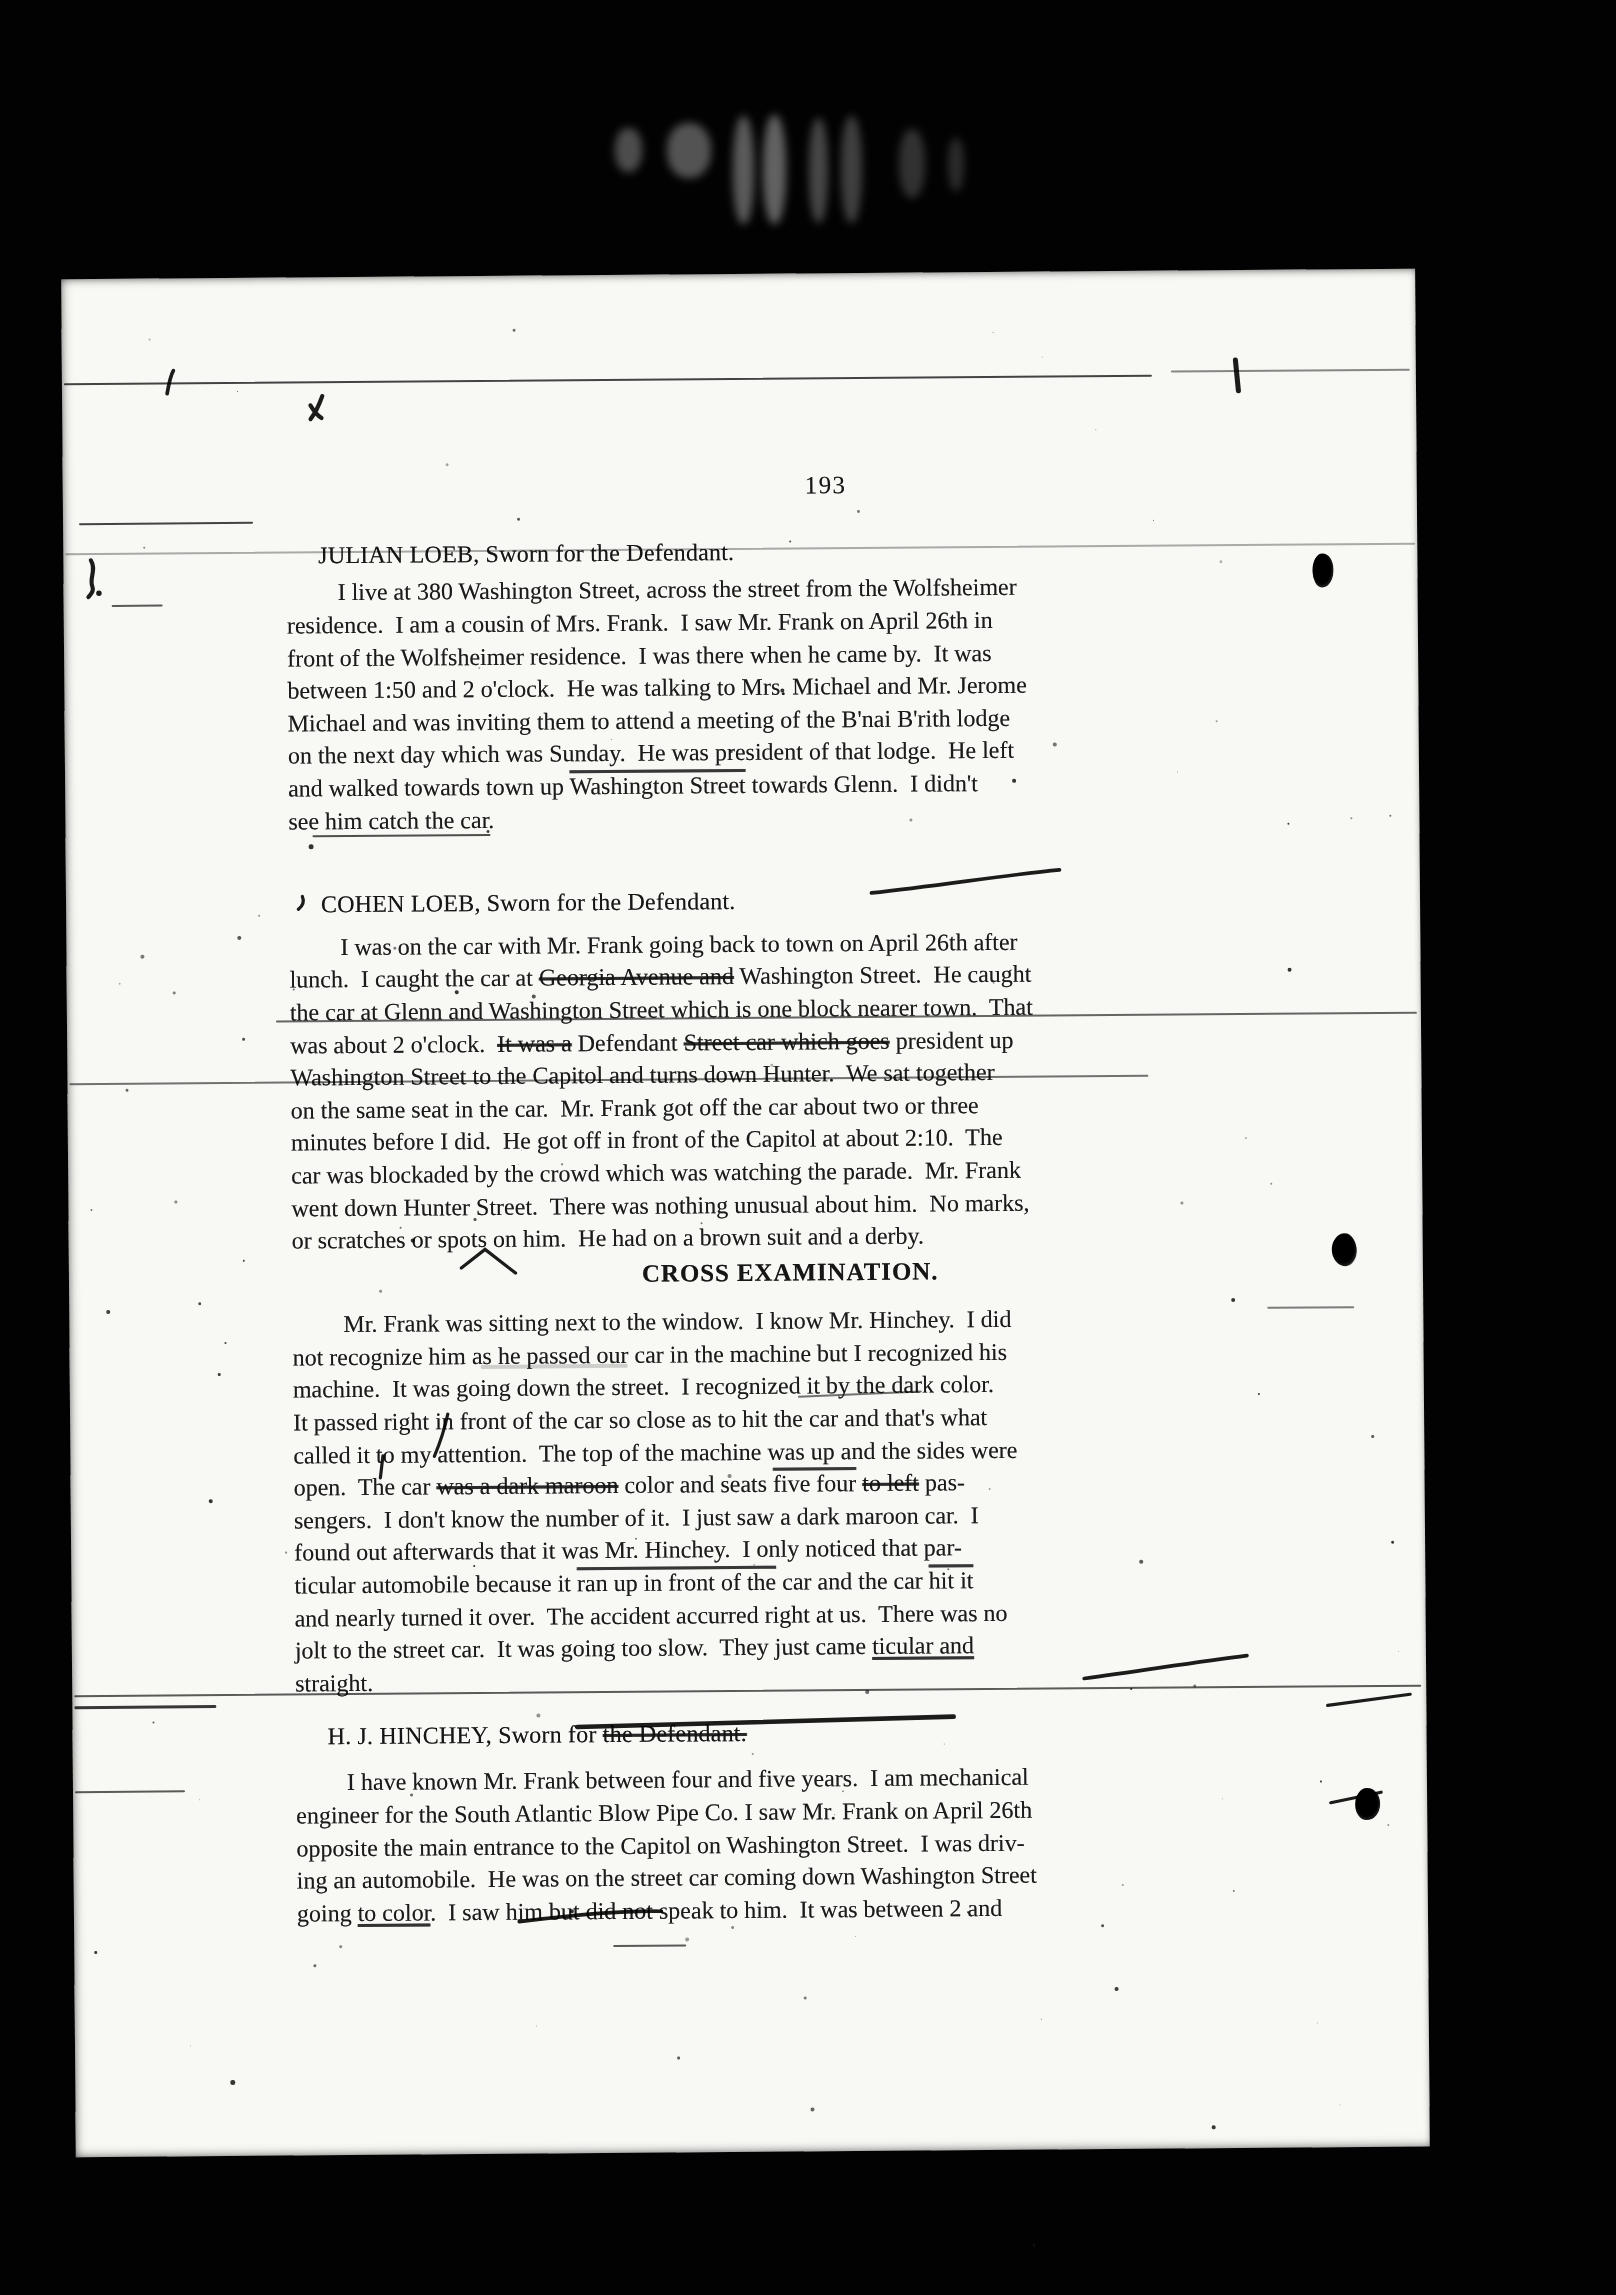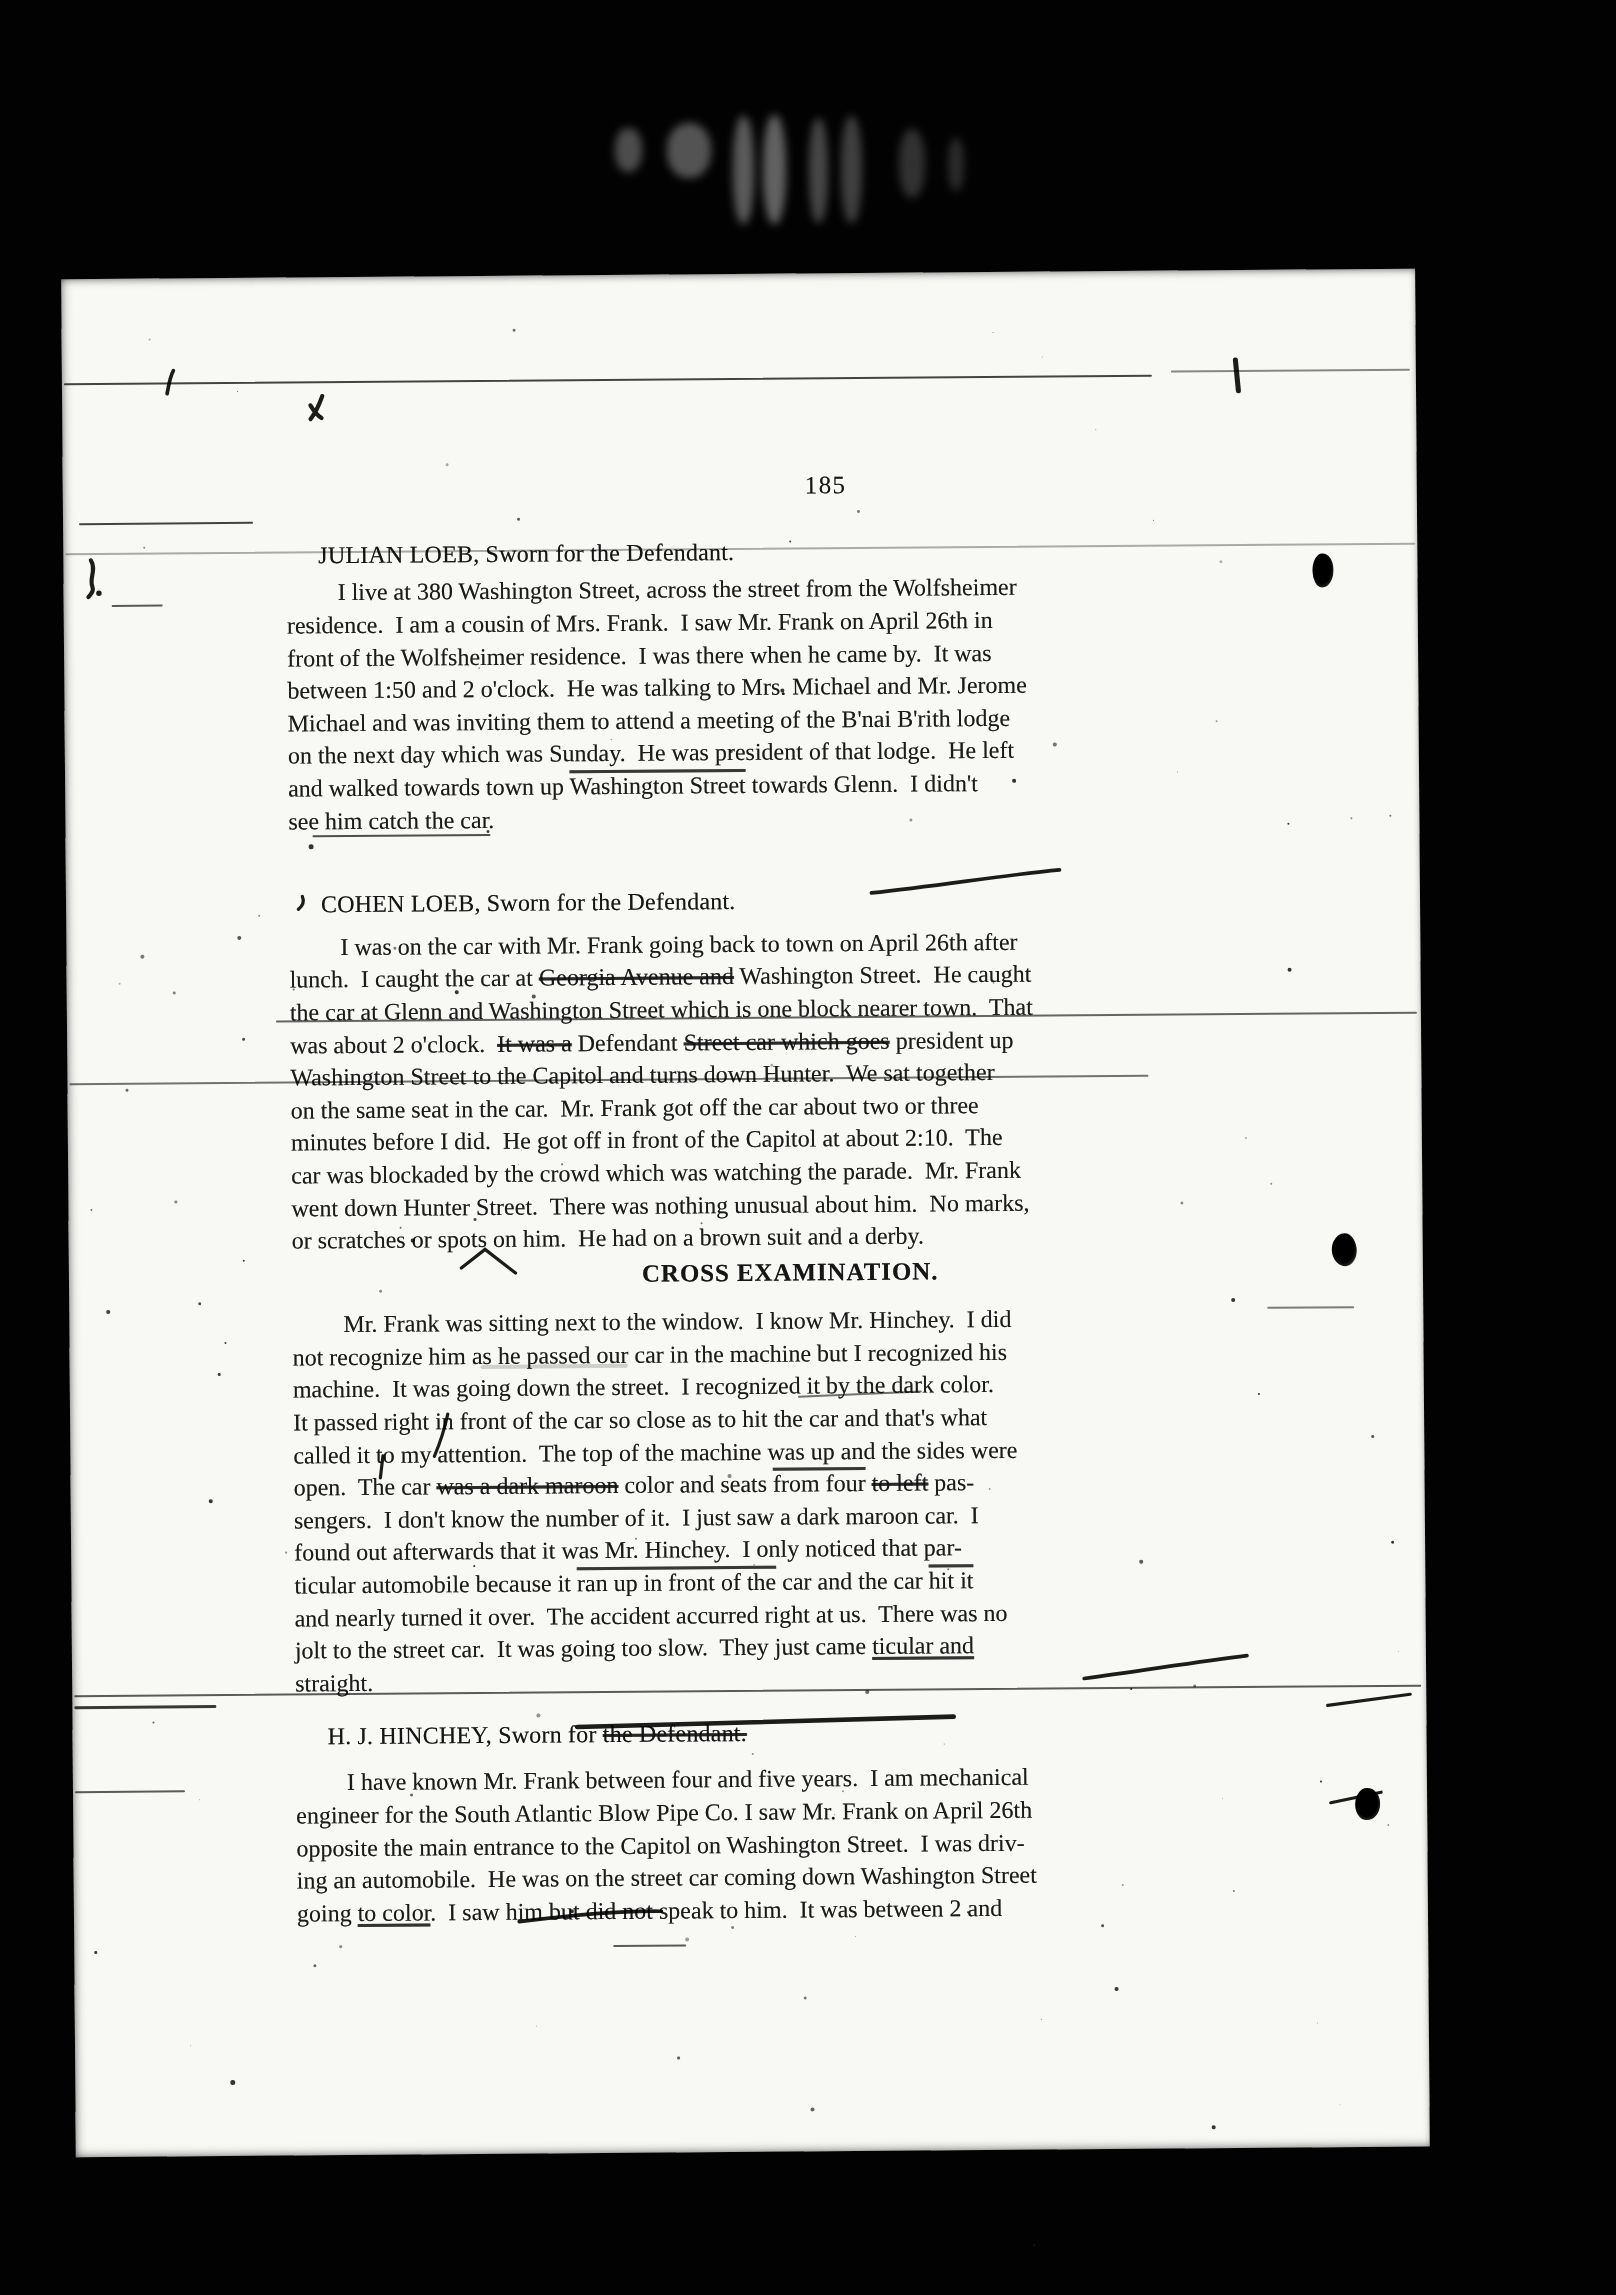--- a/index.html
+++ b/index.html
@@ -50,21 +50,21 @@
       <div class="fmark" style="left: 763px; top: 115px; width: 23px; height: 109px; opacity: 0.7;"></div>
       <div class="fmark" style="left: 809px; top: 118px; width: 19px; height: 105px; opacity: 0.5;"></div>
       <div class="fmark" style="left: 841px; top: 116px; width: 21px; height: 107px; opacity: 0.45;"></div>
       <div class="fmark" style="left: 899px; top: 129px; width: 26px; height: 69px; opacity: 0.35;"></div>
       <div class="fmark" style="left: 948px; top: 138px; width: 15.6px; height: 53px; opacity: 0.3;"></div>
     </div>
 
   <div id="page">
 
     <div id="textcol">
-      <div class="pagenum">185</div>
+      <div class="pagenum">193</div>
       <div id="sections">
           <div class="heading" style="top: 265px;"><span class="seg-n">JULIAN LOEB, Sworn for the Defendant.</span></div>
           <div class="tline first" style="top: 299px;"><span class="seg-n">I live at 380 Washington Street, across the street from the Wolfsheimer</span></div>
           <div class="tline" style="top: 332px;"><span class="seg-n">residence.  I am a cousin of Mrs. Frank.  I saw Mr. Frank on April 26th in</span></div>
           <div class="tline" style="top: 365px;"><span class="seg-n">front of the Wolfsheimer residence.  I was there when he came by.  It was</span></div>
           <div class="tline" style="top: 397px;"><span class="seg-n">between 1:50 and 2 o'clock.  He was talking to Mrs. Michael and Mr. Jerome</span></div>
           <div class="tline" style="top: 430px;"><span class="seg-n">Michael and was inviting them to attend a meeting of the B'nai B'rith lodge</span></div>
           <div class="tline" style="top: 462px;"><span class="seg-n">on the next day which was Sunday.  He was president of that lodge.  He left</span></div>
           <div class="tline" style="top: 495px;"><span class="seg-n">and walked towards town up </span><span class="seg-over">Washington Street</span><span class="seg-n"> towards Glenn.  I didn't</span></div>
           <div class="tline" style="top: 528px;"><span class="seg-n">see him catch the car.</span></div>
@@ -78,21 +78,21 @@
           <div class="tline" style="top: 849px;"><span class="seg-n">minutes before I did.  He got off in front of the Capitol at about 2:10.  The</span></div>
           <div class="tline" style="top: 882px;"><span class="seg-n">car was blockaded by the crowd which was watching the parade.  Mr. Frank</span></div>
           <div class="tline" style="top: 915px;"><span class="seg-n">went down Hunter Street.  There was nothing unusual about him.  No marks,</span></div>
           <div class="tline" style="top: 947px;"><span class="seg-n">or scratches or spots on him.  He had on a brown suit and a derby.</span></div>
           <div class="heading centered-bold" style="top: 985px;"><span class="seg-n">CROSS EXAMINATION.</span></div>
           <div class="tline first" style="top: 1031px;"><span class="seg-n">Mr. Frank was sitting next to the window.  I know Mr. Hinchey.  I did</span></div>
           <div class="tline" style="top: 1064px;"><span class="seg-n">not recognize him as he passed our car in the machine but I recognized his</span></div>
           <div class="tline" style="top: 1096px;"><span class="seg-n">machine.  It was going down the street.  I recognized it by the dark color.</span></div>
           <div class="tline" style="top: 1129px;"><span class="seg-n">It passed right in front of the car so close as to hit the car and that's what</span></div>
           <div class="tline" style="top: 1162px;"><span class="seg-n">called it to my attention.  The top of the machine was up and the sides were</span></div>
-          <div class="tline" style="top: 1194px;"><span class="seg-n">open.  The car </span><span class="seg-strike">was a dark maroon</span><span class="seg-n"> color and seats </span><span class="seg-over">from four</span><span class="seg-n"> </span><span class="seg-strike">to left</span><span class="seg-n"> pas-</span></div>
+          <div class="tline" style="top: 1194px;"><span class="seg-n">open.  The car </span><span class="seg-strike">was a dark maroon</span><span class="seg-n"> color and seats </span><span class="seg-over">five four</span><span class="seg-n"> </span><span class="seg-strike">to left</span><span class="seg-n"> pas-</span></div>
           <div class="tline" style="top: 1227px;"><span class="seg-n">sengers.  I don't know the number of it.  I just saw a dark maroon car.  I</span></div>
           <div class="tline" style="top: 1259px;"><span class="seg-n">found out afterwards that it was Mr. Hinchey.  I only noticed that par-</span></div>
           <div class="tline" style="top: 1292px;"><span class="seg-n">ticular automobile because it </span><span class="seg-over">ran up in front of the</span><span class="seg-n"> car and the car </span><span class="seg-over">hit it</span></div>
           <div class="tline" style="top: 1325px;"><span class="seg-n">and nearly turned it over.  The accident accurred right at us.  There was no</span></div>
           <div class="tline" style="top: 1357px;"><span class="seg-n">jolt to the street car.  It was going too slow.  They just came </span><span class="seg-under">ticular and</span></div>
           <div class="tline" style="top: 1390px;"><span class="seg-n">straight.</span></div>
           <div class="heading" style="top: 1446px;"><span class="seg-n">H. J. HINCHEY, Sworn for </span><span class="seg-strike">the Defendant.</span></div>
           <div class="tline first" style="top: 1489px;"><span class="seg-n">I have known Mr. Frank between four and five years.  I am mechanical</span></div>
           <div class="tline" style="top: 1522px;"><span class="seg-n">engineer for the South Atlantic Blow Pipe Co. I saw Mr. Frank on April 26th</span></div>
           <div class="tline" style="top: 1555px;"><span class="seg-n">opposite the main entrance to the Capitol on Washington Street.  I was driv-</span></div>

